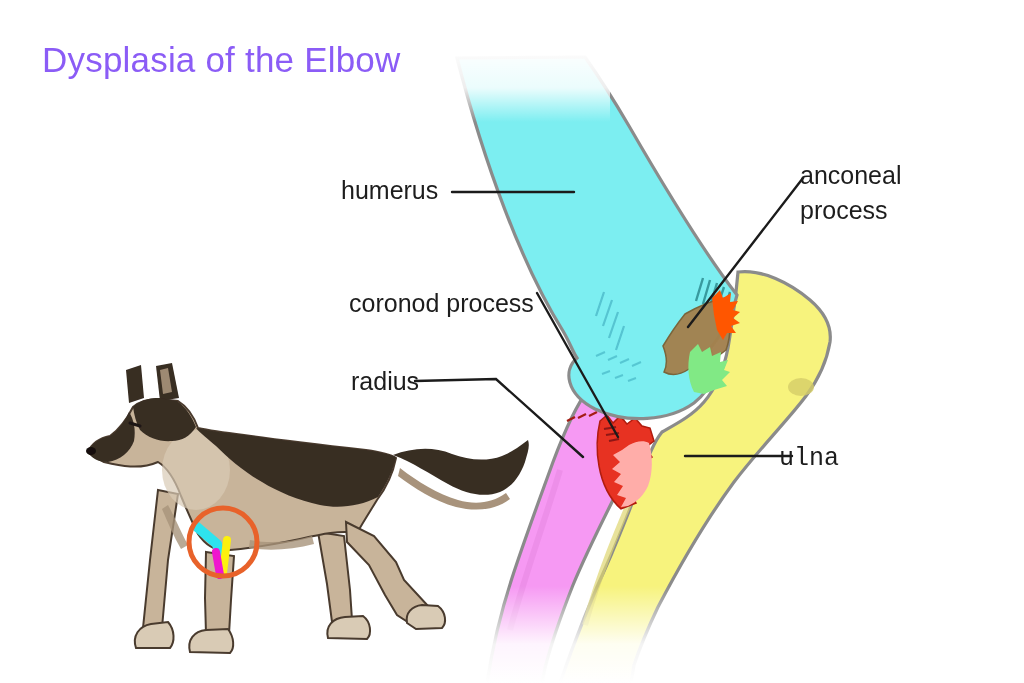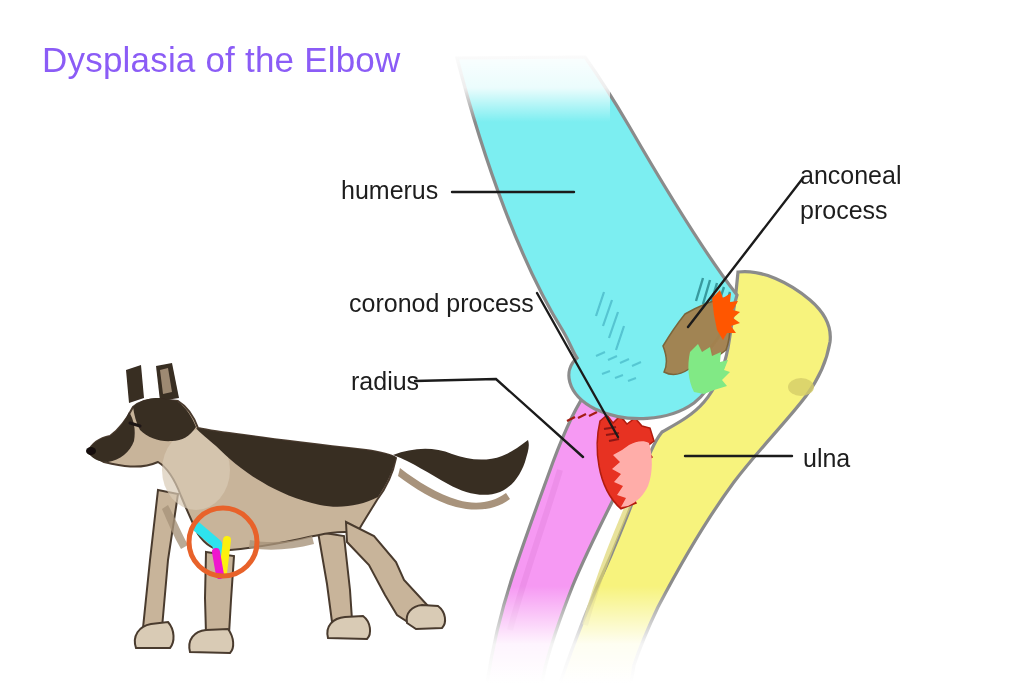--- a/index.html
+++ b/index.html
@@ -13,21 +13,21 @@
     letter-spacing:0.2px;
   }
   .diagram-label{
     position:absolute;font-size:25px;color:#1d1d1d;white-space:pre-line;
     line-height:35px;
   }
   .lbl-humerus{left:334px;top:173px;margin-left:7px;}
   .lbl-anconeal{left:800px;top:158px;}
   .lbl-coronod{left:333px;top:286px;margin-left:16px;}
   .lbl-radius{left:351px;top:364px;}
-  .lbl-ulna{left:803px;top:441px;}
+  .lbl-ulna{left:779px;top:441px;font-family:Liberation Mono, monospace;}
 </style>
 </head>
 <body>
 
 <div id="stage">
 
   <svg id="art" width="1024" height="683" viewBox="0 0 1024 683">
     <defs>
       <linearGradient id="fadeTop" x1="0" y1="0" x2="0" y2="1">
         <stop offset="0" stop-color="#ffffff" stop-opacity="1"></stop>

